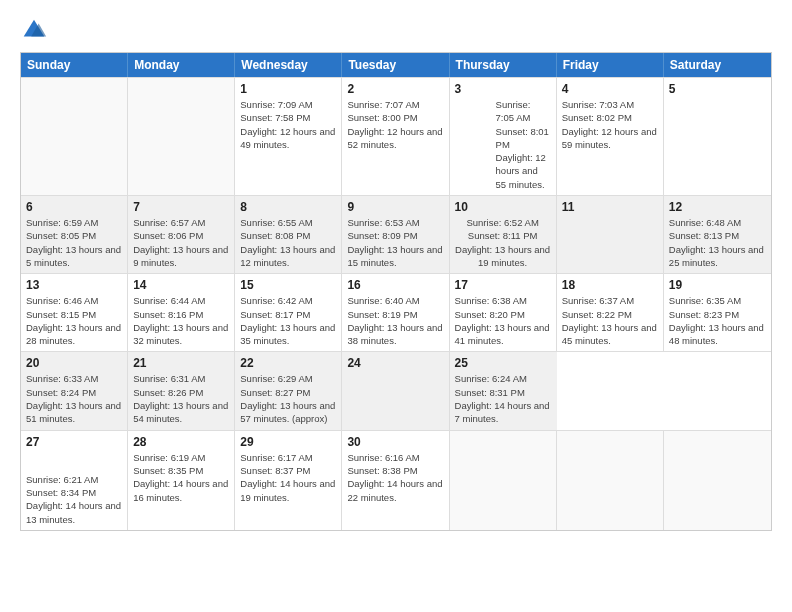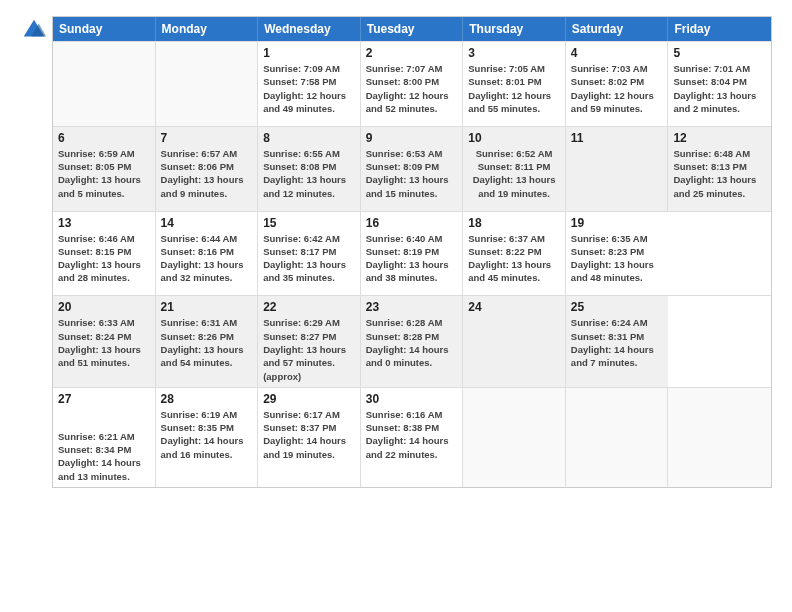--- a/index.html
+++ b/index.html
@@ -8,20 +8,21 @@
       height: 612px;
       font-family: Arial, sans-serif;
       background: #fff;
       overflow: hidden;
     }
     .page {
       width: 792px;
       height: 500px;
       padding: 16px 20px 12px 20px;
       display: flex;
+      flex-direction: column;
     }
     .header {
       display: flex;
       justify-content: space-between;
       align-items: flex-start;
       margin-bottom: 8px;
     }
     .logo {
       display: flex;
       align-items: center;
@@ -97,21 +98,20 @@
     .day-num {
       font-size: 12px;
       font-weight: bold;
       color: #222;
       margin-bottom: 2px;
     }
     .day-info {
       font-size: 9.5px;
       color: #444;
       line-height: 1.4;
-      font-weight: bold;
     }
   </style>
 </head>
 <body>
 
 <div class="page">
   <div class="header">
     <div class="logo">
       <svg class="logo-icon" viewBox="0 0 30 30">
         <polygon points="15,4 26,22 4,22" fill="#2a75c7"></polygon>
@@ -128,56 +128,53 @@
     </div>
   </div>
 
   <div class="calendar">
     <div class="cal-header-row">
     <div class="cal-header-cell">Sunday</div>
         <div class="cal-header-cell">Monday</div>
         <div class="cal-header-cell">Wednesday</div>
         <div class="cal-header-cell">Tuesday</div>
         <div class="cal-header-cell">Thursday</div>
+        <div class="cal-header-cell">Friday</div>
         <div class="cal-header-cell">Saturday</div>
-        <div class="cal-header-cell">Friday</div>
       </div>
     <div class="cal-body">
     <div class="cal-row">
           <div class="cal-cell empty"></div>
           <div class="cal-cell empty"></div>
           <div class="cal-cell">
             <div class="day-num">1</div>
             <div class="day-info" style="white-space: pre-line;">Sunrise: 7:09 AM
 Sunset: 7:58 PM
 Daylight: 12 hours and 49 minutes.</div>
           </div>
           <div class="cal-cell">
             <div class="day-num">2</div>
             <div class="day-info" style="white-space: pre-line;">Sunrise: 7:07 AM
 Sunset: 8:00 PM
 Daylight: 12 hours and 52 minutes.</div>
           </div>
           <div class="cal-cell">
             <div class="day-num">3</div>
-            <div class="day-info" style="white-space: pre-line;">Sunrise: 7:05 AM
+            <div class="day-info" style="white-space: pre-line; margin-left: 41px;">Sunrise: 7:05 AM
 Sunset: 8:01 PM
 Daylight: 12 hours and 55 minutes.</div>
           </div>
           <div class="cal-cell">
             <div class="day-num">4</div>
             <div class="day-info" style="white-space: pre-line;">Sunrise: 7:03 AM
 Sunset: 8:02 PM
 Daylight: 12 hours and 59 minutes.</div>
           </div>
           <div class="cal-cell">
             <div class="day-num">5</div>
-            <div class="day-info" style="white-space: pre-line;">Sunrise: 7:01 AM
-Sunset: 8:04 PM
-Daylight: 13 hours and 2 minutes.</div>
           </div>
         </div>
         <div class="cal-row">
           <div class="cal-cell shaded">
             <div class="day-num">6</div>
             <div class="day-info" style="white-space: pre-line;">Sunrise: 6:59 AM
 Sunset: 8:05 PM
 Daylight: 13 hours and 5 minutes.</div>
           </div>
           <div class="cal-cell shaded">
@@ -233,20 +230,26 @@
 Sunset: 8:17 PM
 Daylight: 13 hours and 35 minutes.</div>
           </div>
           <div class="cal-cell">
             <div class="day-num">16</div>
             <div class="day-info" style="white-space: pre-line;">Sunrise: 6:40 AM
 Sunset: 8:19 PM
 Daylight: 13 hours and 38 minutes.</div>
           </div>
           <div class="cal-cell">
+            <div class="day-num">17</div>
+            <div class="day-info" style="white-space: pre-line;">Sunrise: 6:38 AM
+Sunset: 8:20 PM
+Daylight: 13 hours and 41 minutes.</div>
+          </div>
+          <div class="cal-cell">
             <div class="day-num">18</div>
             <div class="day-info" style="white-space: pre-line;">Sunrise: 6:37 AM
 Sunset: 8:22 PM
 Daylight: 13 hours and 45 minutes.</div>
           </div>
           <div class="cal-cell">
             <div class="day-num">19</div>
             <div class="day-info" style="white-space: pre-line;">Sunrise: 6:35 AM
 Sunset: 8:23 PM
 Daylight: 13 hours and 48 minutes.</div>
@@ -263,26 +266,20 @@
             <div class="day-num">21</div>
             <div class="day-info" style="white-space: pre-line;">Sunrise: 6:31 AM
 Sunset: 8:26 PM
 Daylight: 13 hours and 54 minutes.</div>
           </div>
           <div class="cal-cell shaded">
             <div class="day-num">22</div>
             <div class="day-info" style="white-space: pre-line;">Sunrise: 6:29 AM
 Sunset: 8:27 PM
 Daylight: 13 hours and 57 minutes. (approx)</div>
-          </div>
-          <div class="cal-cell shaded">
-            <div class="day-num">23</div>
-            <div class="day-info" style="white-space: pre-line;">Sunrise: 6:28 AM
-Sunset: 8:28 PM
-Daylight: 14 hours and 0 minutes.</div>
           </div>
           <div class="cal-cell shaded">
             <div class="day-num">24</div>
           </div>
           <div class="cal-cell shaded">
             <div class="day-num">25</div>
             <div class="day-info" style="white-space: pre-line;">Sunrise: 6:24 AM
 Sunset: 8:31 PM
 Daylight: 14 hours and 7 minutes.</div>
           </div>

